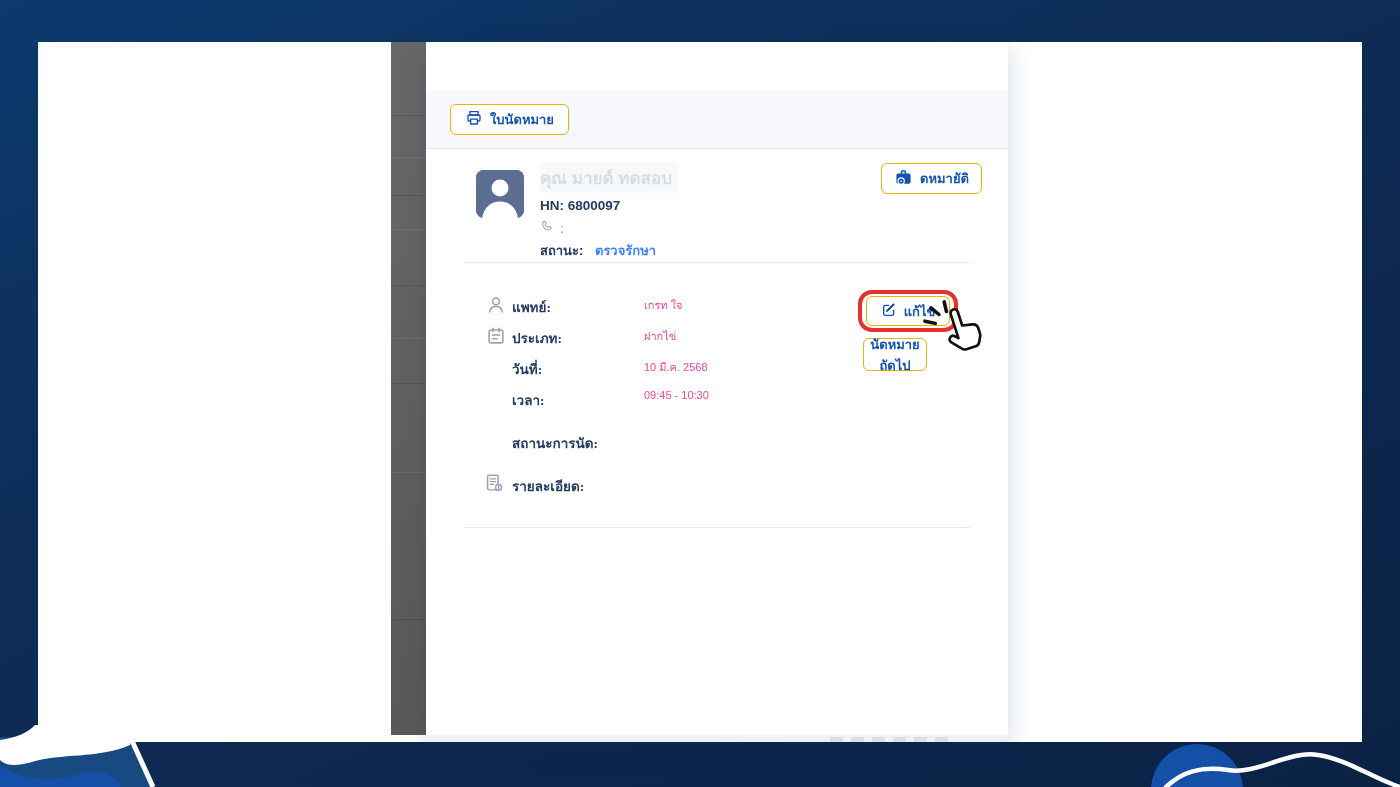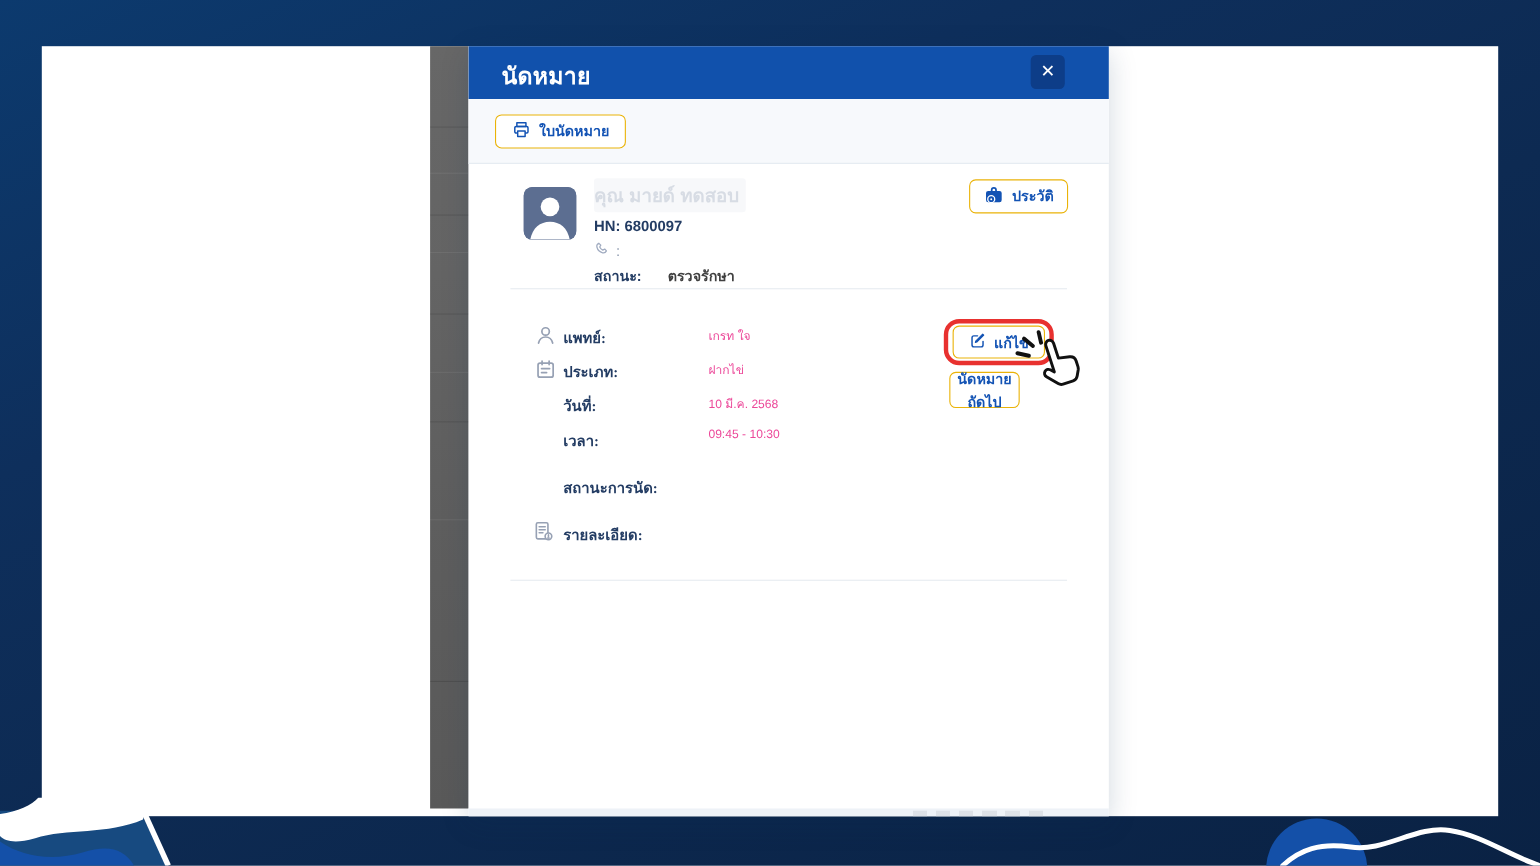--- a/index.html
+++ b/index.html
@@ -27,21 +27,21 @@
     font-family:"Liberation Sans","DejaVu Sans",sans-serif;}
   .print-btn{position:absolute;left:24px;top:14px;height:31px;padding:0 14px;}
   
   .avatar{position:absolute;left:50px;top:128px;width:48px;height:48px;border-radius:8px;background:#5c6e91;overflow:hidden;}
   .avatar svg{display:block;}
   .patient-name{position:absolute;left:114px;top:120px;font-size:17px;font-weight:700;color:#d7dce4;
     background:rgba(241,243,246,.55);padding:2px 6px 2px 0;border-radius:3px;}
   .hn-line{position:absolute;left:114px;top:156px;font-size:13.5px;font-weight:700;color:#233c63;}
   .phone-line{position:absolute;left:114px;top:177px;font-size:13.5px;color:#8d99af;display:flex;align-items:center;gap:5px;}
   .status-line{position:absolute;left:114px;top:198px;font-size:13px;font-weight:700;color:#233c63;}
-  .status-link{color:#404040;cursor:pointer;text-decoration:none;margin-left:20px;}
+  .status-link{color:#3b82f6;cursor:pointer;text-decoration:none;margin-left:8px;}
   .history-btn{position:absolute;left:455px;top:121px;height:31px;padding:0 12px;}
   .divider{position:absolute;left:38px;width:506px;height:1px;background:#e6ebf1;}
   .d1{top:220px;} .d2{top:485px;}
   
   .f-icon{position:absolute;left:59px;width:22px;height:22px;}
   .f-label{position:absolute;left:86px;font-size:13.5px;font-weight:700;color:#233c63;font-family:Liberation Serif, serif;}
   .f-value{position:absolute;left:218px;font-size:11px;color:#ec4899;}
   .dropdown{position:absolute;left:218px;top:379px;width:122px;height:40px;background:#ffffff;
     border:1px solid #d4dae2;border-radius:8px;display:flex;align-items:center;justify-content:space-between;
     padding:0 12px;cursor:pointer;font-family:"Liberation Sans","DejaVu Sans",sans-serif;font-size:12.5px;color:#33415c;}
@@ -72,24 +72,20 @@
     <div class="row-line lt" style="top:187px"></div>
     <div class="row-line" style="top:243px"></div>
     <div class="row-line lt" style="top:296px"></div>
     <div class="row-line" style="top:341px"></div>
     <div class="row-line lt" style="top:430px"></div>
     <div class="row-line" style="top:577px"></div>
   </div>
 
   <div class="modal">
 
-    <div class="modal-header">
-      <div class="modal-title">นัดหมาย</div>
-      <button class="close-btn"><span>✕</span></button>
-    </div>
 
     <div class="toolbar">
       <button class="btn-outline print-btn">
         <span>
           <svg width="18" height="18" viewBox="0 0 24 24" fill="none" stroke="#1353b4" stroke-width="1.8" stroke-linejoin="round">
             <rect x="6.5" y="3.5" width="11" height="4.5"></rect>
             <rect x="4" y="8" width="16" height="8" rx="1.5"></rect>
             <rect x="7.5" y="13.5" width="9" height="6.5" fill="#fff"></rect>
           </svg>
         </span>
@@ -122,21 +118,21 @@
       <a class="status-link">ตรวจรักษา</a>
     </div>
     <button class="btn-outline history-btn">
       <span>
         <svg width="19" height="19" viewBox="0 0 24 24">
           <path d="M8.5 7V6a3.5 3.5 0 0 1 3.5-3.5h0A3.5 3.5 0 0 1 15.5 6v1h3A2.5 2.5 0 0 1 21 9.5v8a2.5 2.5 0 0 1-2.5 2.5h-13A2.5 2.5 0 0 1 3 17.5v-8A2.5 2.5 0 0 1 5.5 7h3Zm2 0h3V6a1.5 1.5 0 0 0-3 0v1Z" fill="#1353b4"></path>
           <circle cx="9" cy="16.5" r="4" fill="#1353b4" stroke="#ffffff" stroke-width="1.5"></circle>
           <circle cx="9" cy="16.5" r="1.1" fill="#ffffff"></circle>
         </svg>
       </span>
-      <span>ประวัติ</span>
+      <span>ดหมายัติ</span>
     </button>
 
     <div class="divider d1"></div>
 
     <span class="f-icon" style="top:252px">
       <svg width="22" height="22" viewBox="0 0 24 24" fill="none" stroke="#97a1b4" stroke-width="1.7" stroke-linecap="round">
         <circle cx="12" cy="8" r="3.7"></circle>
         <path d="M5 19.5c.9-3.8 3.7-6 7-6s6.1 2.2 7 6"></path>
       </svg>
     </span>

